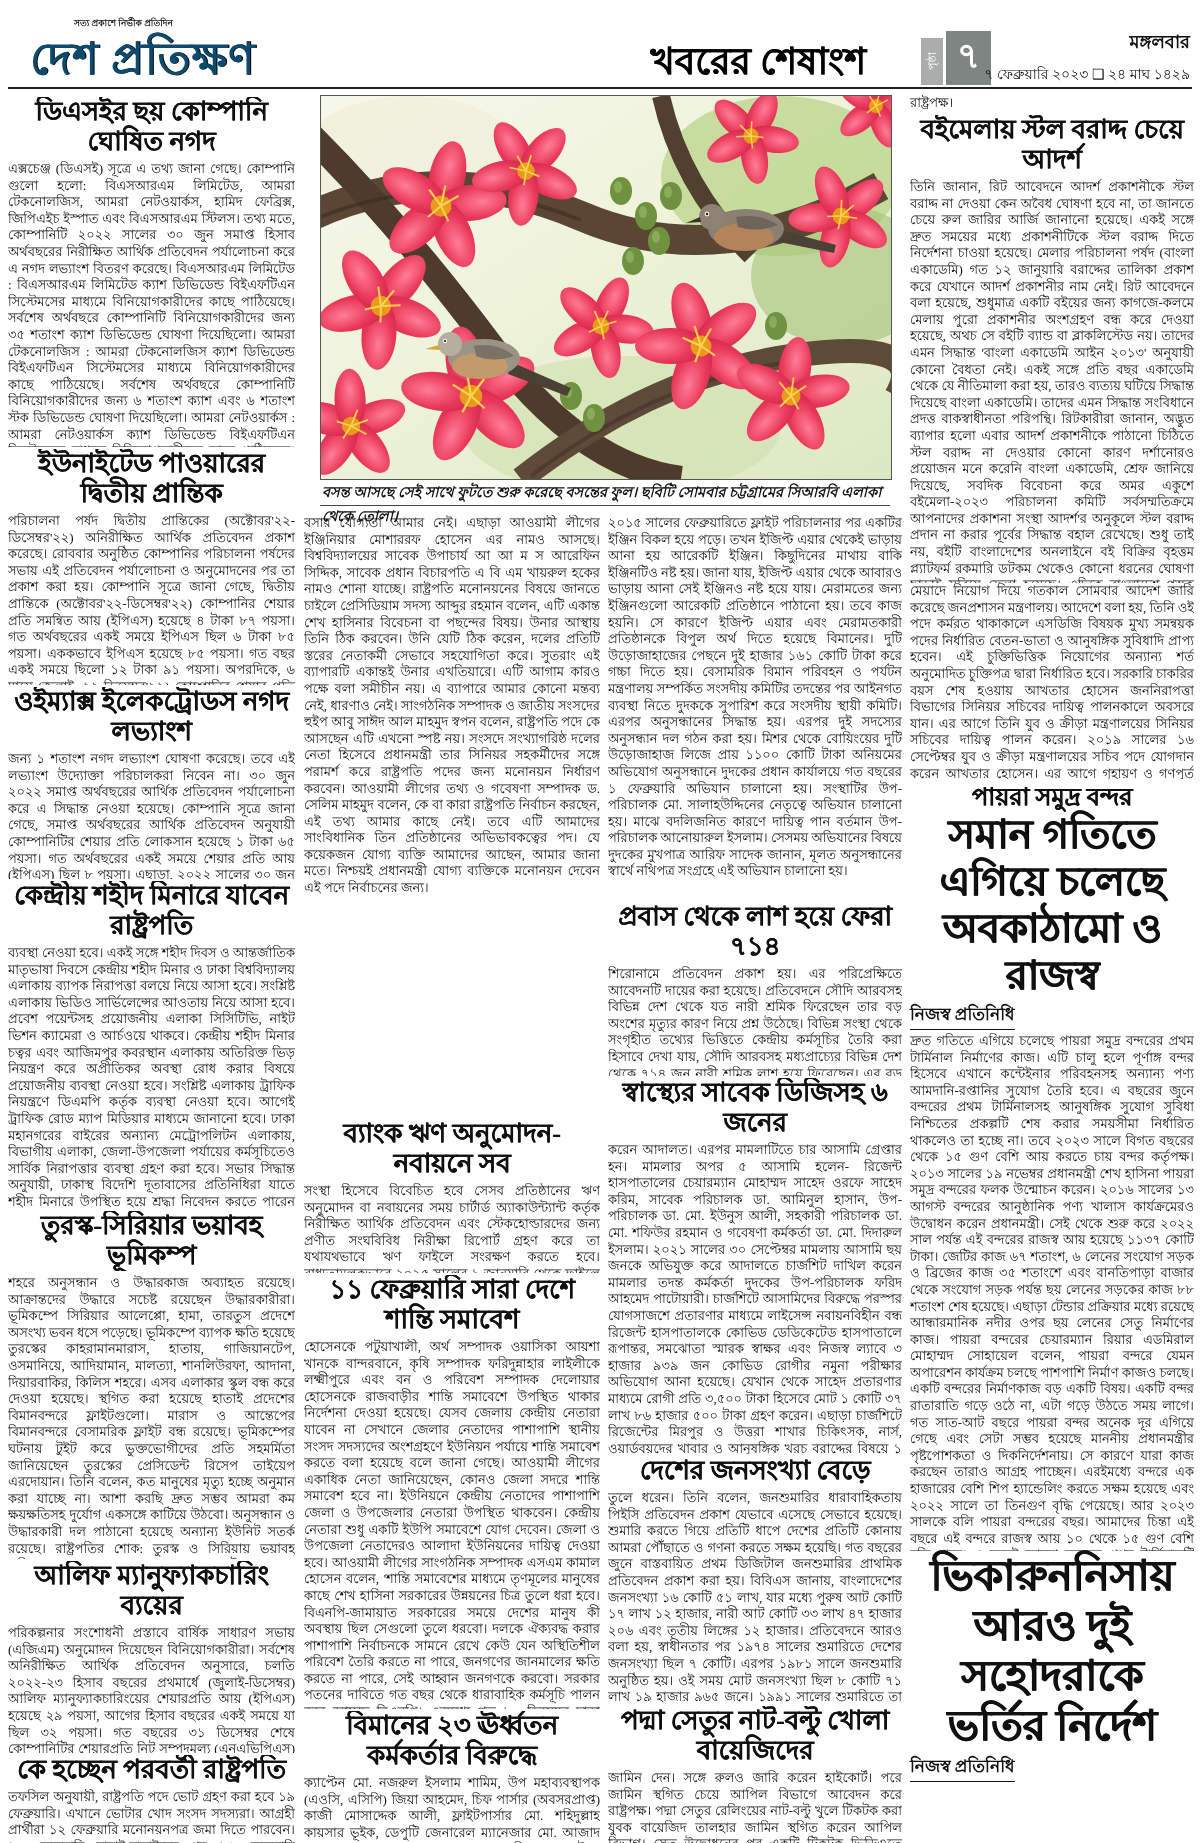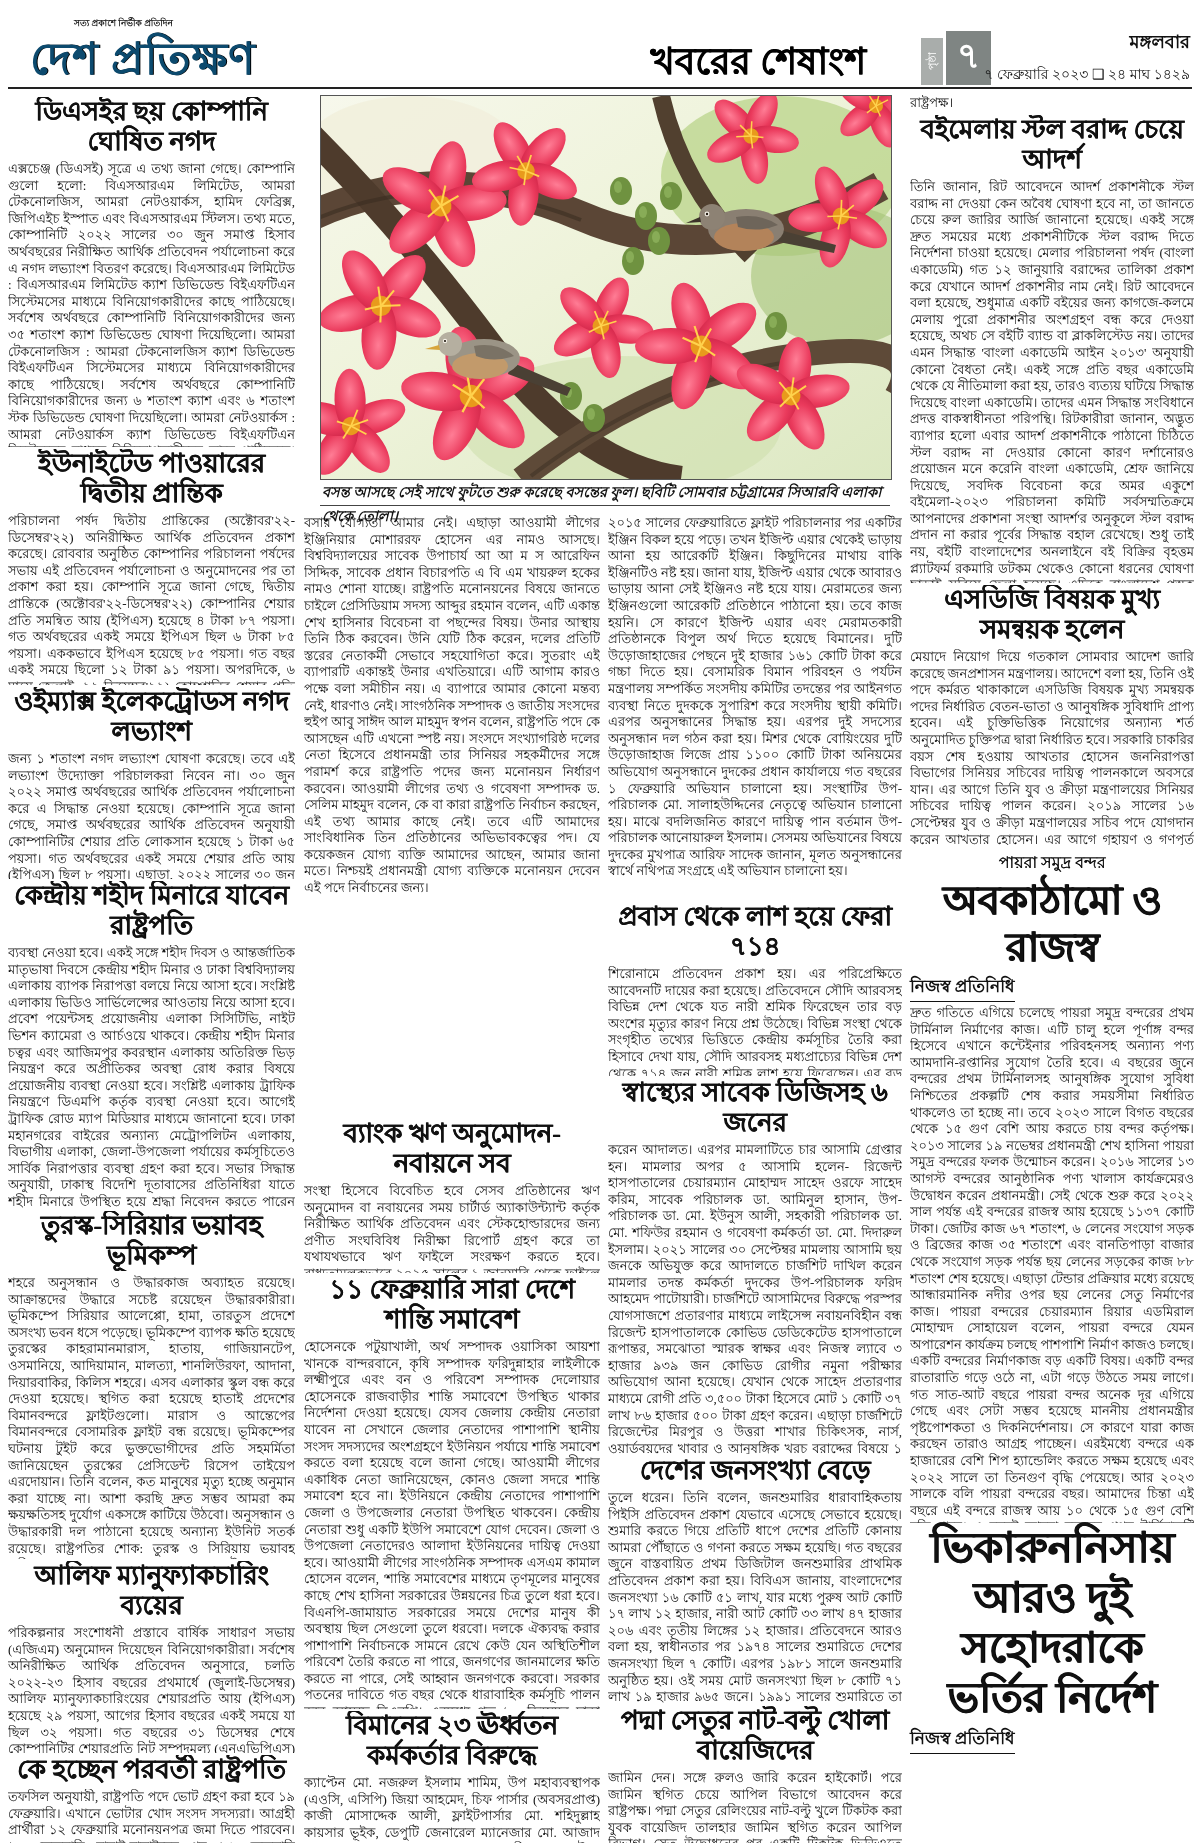--- a/index.html
+++ b/index.html
@@ -17,21 +17,21 @@
   .page-number-box{position:absolute;left:946px;top:31px;width:45px;height:54px;background:#7f8583;
                    color:#fff;font-size:36px;font-weight:bold;display:flex;align-items:center;justify-content:center;}
   .weekday{position:absolute;right:10px;top:28px;width:260px;text-align:right;font-size:18px;font-weight:bold;}
   .date-line{position:absolute;right:10px;top:63px;width:300px;text-align:right;font-size:14px;}
   .header-rule{position:absolute;left:8px;top:87px;width:1184px;height:2px;background:#222;}
   
   .col{position:absolute;}
   .headline{font-weight:bold;text-align:center;font-size:26px;line-height:30px;margin:2px 0 4px 0;
             overflow:hidden;text-shadow:0.4px 0 #000;}
   .bodytext{font-size:13px;line-height:16.6px;text-align:justify;overflow:hidden;word-break:break-word;}
-  .kicker{font-weight:normal;text-align:center;font-size:16px;line-height:28px;margin-top:4px;text-shadow:0.4px 0 #000;}
+  .kicker{font-weight:bold;text-align:center;font-size:24px;line-height:28px;margin-top:4px;text-shadow:0.4px 0 #000;}
   .bigline{font-weight:900;text-align:center;font-size:40px;line-height:47px;text-shadow:1px 0 #000;}
   .bigline2{font-weight:900;text-align:center;font-size:42px;line-height:50px;text-shadow:1px 0 #000;}
   .byline{font-size:17px;font-weight:bold;border-bottom:1px solid #111;display:inline-block;margin:2px 0 3px 0;}
   
   .photo{position:absolute;left:320px;top:95px;width:570px;height:383px;border:1px solid #555;overflow:hidden;}
   .caption{position:absolute;left:322px;top:481px;width:568px;font-size:14.5px;font-weight:bold;font-style:italic;}
   .caption-rule{position:absolute;left:320px;top:505px;width:570px;height:1px;background:#444;}
 </style>
 </head>
 <body>
@@ -207,25 +207,25 @@
     </div>
   </div>
 
   <div class="col" style="left:910px;top:95px;width:284px;">
     <div class="bodytext" style="height:18px">রাষ্ট্রপক্ষ।</div>
     <div>
       <div class="headline">বইমেলায় স্টল বরাদ্দ চেয়ে আদর্শ</div>
       <div class="bodytext" style="height:404px">তিনি জানান, রিট আবেদনে আদর্শ প্রকাশনীকে স্টল বরাদ্দ না দেওয়া কেন অবৈধ ঘোষণা হবে না, তা জানতে চেয়ে রুল জারির আর্জি জানানো হয়েছে। একই সঙ্গে দ্রুত সময়ের মধ্যে প্রকাশনীটিকে স্টল বরাদ্দ দিতে নির্দেশনা চাওয়া হয়েছে। মেলার পরিচালনা পর্ষদ (বাংলা একাডেমি) গত ১২ জানুয়ারি বরাদ্দের তালিকা প্রকাশ করে যেখানে আদর্শ প্রকাশনীর নাম নেই। রিট আবেদনে বলা হয়েছে, শুধুমাত্র একটি বইয়ের জন্য কাগজে-কলমে মেলায় পুরো প্রকাশনীর অংশগ্রহণ বন্ধ করে দেওয়া হয়েছে, অথচ সে বইটি ব্যান্ড বা ব্লাকলিস্টেড নয়। তাদের এমন সিদ্ধান্ত 'বাংলা একাডেমি আইন ২০১৩' অনুযায়ী কোনো বৈধতা নেই। একই সঙ্গে প্রতি বছর একাডেমি থেকে যে নীতিমালা করা হয়, তারও ব্যত্যয় ঘটিয়ে সিদ্ধান্ত দিয়েছে বাংলা একাডেমি। তাদের এমন সিদ্ধান্ত সংবিধানে প্রদত্ত বাকস্বাধীনতা পরিপন্থি। রিটকারীরা জানান, অদ্ভুত ব্যাপার হলো এবার আদর্শ প্রকাশনীকে পাঠানো চিঠিতে স্টল বরাদ্দ না দেওয়ার কোনো কারণ দর্শানোরও প্রয়োজন মনে করেনি বাংলা একাডেমি, শ্রেফ জানিয়ে দিয়েছে, সবদিক বিবেচনা করে অমর একুশে বইমেলা-২০২৩ পরিচালনা কমিটি সর্বসম্মতিক্রমে আপনাদের প্রকাশনা সংস্থা আদর্শ'র অনুকূলে স্টল বরাদ্দ প্রদান না করার পূর্বের সিদ্ধান্ত বহাল রেখেছে। শুধু তাই নয়, বইটি বাংলাদেশের অনলাইনে বই বিক্রির বৃহত্তম প্ল্যাটফর্ম রকমারি ডটকম থেকেও কোনো ধরনের ঘোষণা ছাড়াই সরিয়ে ফেলা হয়েছে। এদিকে বাংলাদেশ পুস্তক প্রকাশক ও বিক্রেতা সমিতির মাধ্যমে বইটিকে ৪৬তম কলকাতা আন্তর্জাতিক পুস্তকমেলারও বাইরে রাখার ব্যবস্থা করা হয়েছে। গত ৩০ জানুয়ারি সমিতির পক্ষ থেকে আদর্শ প্রকাশনীর প্রধান নির্বাহী মাহবুবর রহমানের কাছে পাঠানো চিঠিতে বলা হয়, আপনার প্রকাশনা প্রতিষ্ঠান 'আদর্শ' থেকে প্রকাশিত 'বাঙালির মিডিয়োক্রিটির সন্ধানে'র লেখক ফাহাম আবদুস সালামের বইটি ৪৬তম কলকাতা আন্তর্জাতিক পুস্তকমেলা-২০২৩ এ প্রদর্শন ও বিক্রয় করা থেকে বিরত থাকার জন্য বলা হলো। প্রশ্ন হলো, বইমেলা সংক্রান্ত নীতিমালা ভঙ্গের অভিযোগে বাংলা একাডেমি বইটিকে একুশে বইমেলা থেকে দূরে রেখেছে, কিন্তু পুস্তক প্রকাশক সমিতি কোন নীতিমালা বা এখতিয়ারবলে কলকাতা বইমেলায় বইটি বিক্রি ও প্রদর্শনী না করার নির্দেশনা দিল! পুস্তক প্রকাশক সমিতি অবশ্য লিখেছে, তারা 'আলিষ্ট' হয়ে এই নির্দেশনা দিয়েছে। সেক্ষেত্রে প্রশ্ন হলো, পুস্তক প্রকাশক সমিতিকেই বা এই আদেশ কে দিল এবং কোন আইন বা নীতিমালাবলে দিল!</div>
     </div>
     <div>
-      <div class="headline">এসডিজি বিষয়ক মুখ্য সমন্বয়ক হলেন</div>
       <div class="bodytext" style="height:196px">মেয়াদে নিয়োগ দিয়ে গতকাল সোমবার আদেশ জারি করেছে জনপ্রশাসন মন্ত্রণালয়। আদেশে বলা হয়, তিনি ওই পদে কর্মরত থাকাকালে এসডিজি বিষয়ক মুখ্য সমন্বয়ক পদের নির্ধারিত বেতন-ভাতা ও আনুষঙ্গিক সুবিধাদি প্রাপ্য হবেন। এই চুক্তিভিত্তিক নিয়োগের অন্যান্য শর্ত অনুমোদিত চুক্তিপত্র দ্বারা নির্ধারিত হবে। সরকারি চাকরির বয়স শেষ হওয়ায় আখতার হোসেন জননিরাপত্তা বিভাগের সিনিয়র সচিবের দায়িত্ব পালনকালে অবসরে যান। এর আগে তিনি যুব ও ক্রীড়া মন্ত্রণালয়ের সিনিয়র সচিবের দায়িত্ব পালন করেন। ২০১৯ সালের ১৬ সেপ্টেম্বর যুব ও ক্রীড়া মন্ত্রণালয়ের সচিব পদে যোগদান করেন আখতার হোসেন। এর আগে গৃহায়ণ ও গণপূর্ত মন্ত্রণালয়ে অতিরিক্ত সচিব হিসেবে কর্মরত ছিলেন তিনি। আখতার হোসেন বিসিএস প্রশাসন ক্যাডারে ১৯৮৮ সালে যোগদান করেন। চাকরি জীবনের শুরুতে তিনি ১০ বছরের বেশি সময় ধরে ফেনী, চাঁদপুর, কক্সবাজার ও ঝালকাঠী জেলায় সহকারী কমিশনার, উপজেলা ম্যাজিস্ট্রেট ও উপজেলা নির্বাহী কর্মকর্তা পদে দায়িত্ব ছিলেন। তিনি ঢাকা বিশ্ববিদ্যালয় থেকে সমাজবিজ্ঞানে ১৯৮৩ সালে বিএসএস (অনার্স) এবং ১৯৮৪ সালে সমাজবিজ্ঞানে মাস্টার্স ডিগ্রি অর্জন করেন। এ ছাড়া চাকরিকালীন সরকারের অনুমতি নিয়ে এলএলবি ও এমবিএ ডিগ্রি অর্জন করেন।</div>
     </div>
     <div>
       <div class="kicker">পায়রা সমুদ্র বন্দর</div>
+      <div class="bigline">সমান গতিতে এগিয়ে চলেছে</div>
       <div class="bigline">অবকাঠামো ও রাজস্ব</div>
       <div><span class="byline">নিজস্ব প্রতিনিধি</span></div>
       <div class="bodytext" style="height:518px">দ্রুত গতিতে এগিয়ে চলেছে পায়রা সমুদ্র বন্দরের প্রথম টার্মিনাল নির্মাণের কাজ। এটি চালু হলে পূর্ণাঙ্গ বন্দর হিসেবে এখানে কন্টেইনার পরিবহনসহ অন্যান্য পণ্য আমদানি-রপ্তানির সুযোগ তৈরি হবে। এ বছরের জুনে বন্দরের প্রথম টার্মিনালসহ আনুষঙ্গিক সুযোগ সুবিধা নিশ্চিতের প্রকল্পটি শেষ করার সময়সীমা নির্ধারিত থাকলেও তা হচ্ছে না। তবে ২০২৩ সালে বিগত বছরের থেকে ১৫ গুণ বেশি আয় করতে চায় বন্দর কর্তৃপক্ষ। ২০১৩ সালের ১৯ নভেম্বর প্রধানমন্ত্রী শেখ হাসিনা পায়রা সমুদ্র বন্দরের ফলক উন্মোচন করেন। ২০১৬ সালের ১৩ আগস্ট বন্দরের আনুষ্ঠানিক পণ্য খালাস কার্যক্রমেরও উদ্বোধন করেন প্রধানমন্ত্রী। সেই থেকে শুরু করে ২০২২ সাল পর্যন্ত এই বন্দরের রাজস্ব আয় হয়েছে ১১৩৭ কোটি টাকা। জেটির কাজ ৬৭ শতাংশ, ৬ লেনের সংযোগ সড়ক ও ব্রিজের কাজ ৩৫ শতাংশে এবং বানতিপাড়া বাজার থেকে সংযোগ সড়ক পর্যন্ত ছয় লেনের সড়কের কাজ ৮৮ শতাংশ শেষ হয়েছে। এছাড়া টেন্ডার প্রক্রিয়ার মধ্যে রয়েছে আন্ধারমানিক নদীর ওপর ছয় লেনের সেতু নির্মাণের কাজ। পায়রা বন্দরের চেয়ারম্যান রিয়ার এডমিরাল মোহাম্মদ সোহায়েল বলেন, পায়রা বন্দরে যেমন অপারেশন কার্যক্রম চলছে পাশপাশি নির্মাণ কাজও চলছে। একটি বন্দরের নির্মাণকাজ বড় একটি বিষয়। একটি বন্দর রাতারাতি গড়ে ওঠে না, এটা গড়ে উঠতে সময় লাগে। গত সাত-আট বছরে পায়রা বন্দর অনেক দূর এগিয়ে গেছে এবং সেটা সম্ভব হয়েছে মাননীয় প্রধানমন্ত্রীর পৃষ্টপোশকতা ও দিকনির্দেশনায়। সে কারণে যারা কাজ করছেন তারাও আগ্রহ পাচ্ছেন। এরইমধ্যে বন্দরে এক হাজারের বেশি শিপ হ্যান্ডেলিং করতে সক্ষম হয়েছে এবং ২০২২ সালে তা তিনগুণ বৃদ্ধি পেয়েছে। আর ২০২৩ সালকে বলি পায়রা বন্দরের বছর। আমাদের চিন্তা এই বছরে এই বন্দরে রাজস্ব আয় ১০ থেকে ১৫ গুণ বেশি বৃদ্ধি পাবে। এ বছরই আমরা বন্দরের প্রথম টার্মিনালটি চালু করবো। এদিকে বন্দরের অবকাঠামো উন্নয়নের পাশাপাশি পায়রা বন্দরে জাহাজ প্রবেশের জন্য ক্যাপিটাল ড্রেজিংয়ের কাজও চলমান রয়েছে। বেলজিয়ামের ড্রেজিং প্রতিষ্ঠান জান ডে লুন এটি বাস্তবায়ন করছে।</div>
     </div>
     <div>
       <div class="bigline2">ভিকারুননিসায় আরও দুই</div>
       <div class="bigline2">সহোদরাকে ভর্তির নির্দেশ</div>
       <div><span class="byline">নিজস্ব প্রতিনিধি</span></div>
 
     </div>

